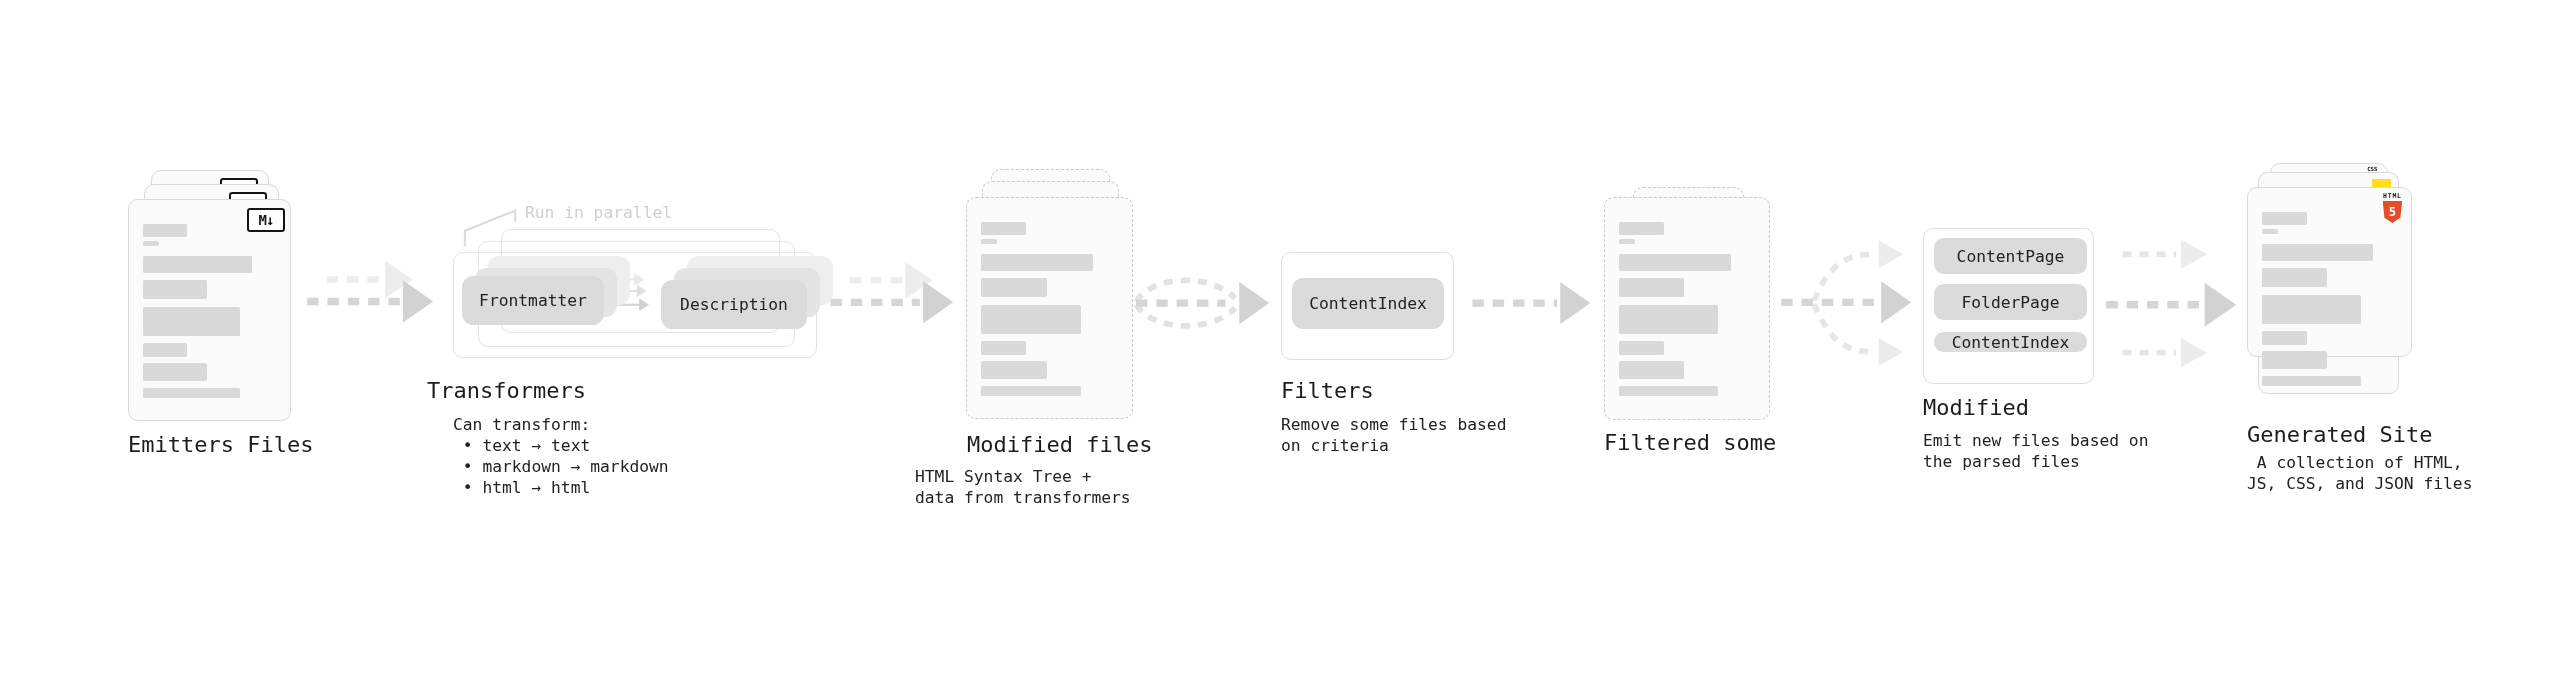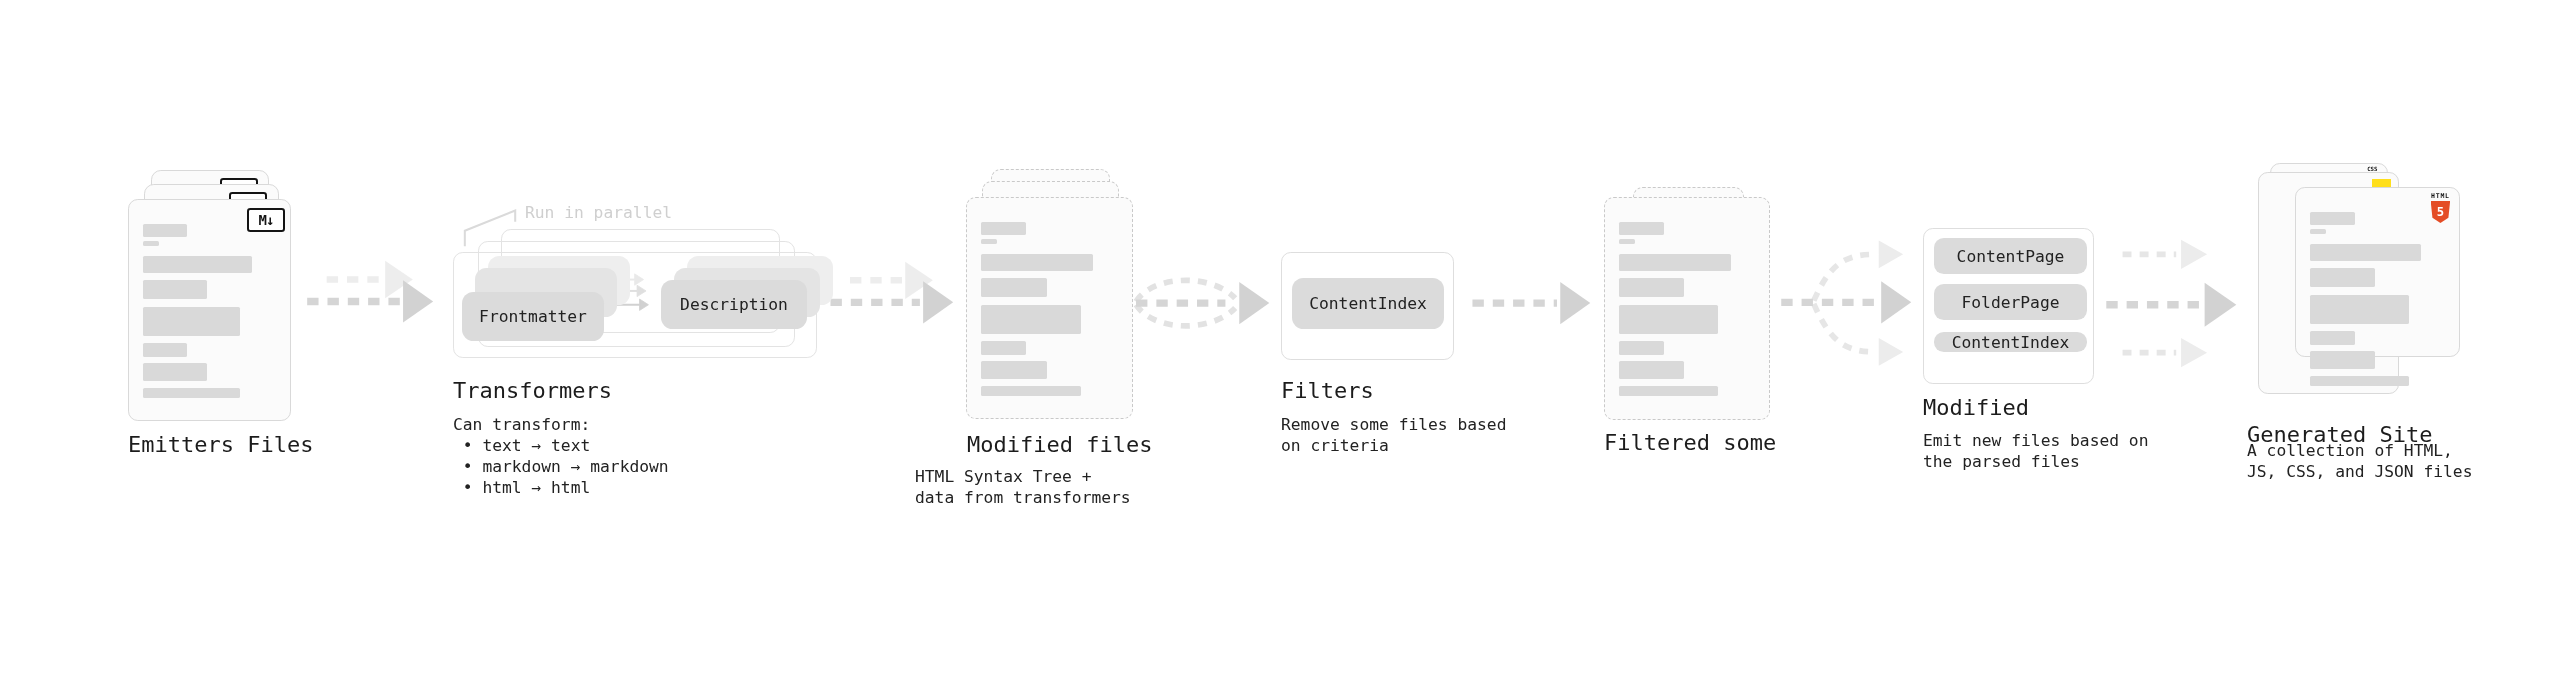--- a/index.html
+++ b/index.html
@@ -138,28 +138,28 @@
     <div class="stage-label" style="left:128px;top:432px;">Emitters Files</div>
   </div>
 
   <div class="abs">
     <div class="gbox" style="left:501px;top:229px;width:279px;height:104px;"></div>
     <div class="gbox" style="left:478px;top:241px;width:317px;height:106px;"></div>
     <div class="gbox" style="left:453px;top:252px;width:364px;height:106px;"></div>
 
     <div class="pill ghost2" style="left:488px;top:256px;width:142px;height:49px;"></div>
     <div class="pill ghost1" style="left:475px;top:268px;width:142px;height:49px;"></div>
-    <div class="pill" style="left:462px;top:292px;width:142px;height:49px;text-align:center;">Frontmatter</div>
+    <div class="pill" style="left:462px;top:276px;width:142px;height:49px;text-align:center;">Frontmatter</div>
 
     <div class="pill ghost2" style="left:687px;top:256px;width:146px;height:49px;"></div>
     <div class="pill ghost1" style="left:674px;top:268px;width:146px;height:49px;"></div>
     <div class="pill" style="left:661px;top:280px;width:146px;height:49px;">Description</div>
 
     <div class="annotation" style="left:525px;top:203px;">Run in parallel</div>
-    <div class="stage-label" style="left:453px;top:378px;">Transformers</div>
+    <div class="stage-label" style="left:427px;top:378px;">Transformers</div>
     <div class="stage-sub" style="left:453px;top:414px;">Can transform:
  • text → text
  • markdown → markdown
  • html → html</div>
   </div>
 
   <div class="abs">
     <div class="doc dashed" style="left:991px;top:169px;width:119px;height:65px;"></div>
     <div class="doc dashed" style="left:982px;top:181px;width:137px;height:65px;"></div>
     <div class="doc dashed" style="left:966px;top:197px;width:167px;height:222px;">
@@ -217,37 +217,37 @@
   <div class="abs">
     <div class="doc" style="left:2270px;top:163px;width:118px;height:222px;">
       <div class="css-badge">
         <div class="css-word">CSS</div>
         <div class="css-bar" style="background: rgb(39, 96, 229);"></div>
       </div>
     </div>
     <div class="doc" style="left:2258px;top:172px;width:141px;height:222px;">
       <div class="js-badge" style="background: rgb(255, 223, 28);"></div>
     </div>
-    <div class="doc" style="left:2247px;top:187px;width:165px;height:170px;margin-left:48px;">
+    <div class="doc" style="left:2247px;top:187px;width:165px;height:170px;">
       <div class="html5">
         <div class="html5-word">HTML</div>
         <div class="html5-shield" style="background: rgb(228, 77, 38);">
           <span>5</span>
         </div>
       </div>
       <div class="doc-body">
           <div class="bar" style="width: 33%; height: 13px; margin-top: 0px;"></div>
           <div class="bar" style="width: 12%; height: 4.9px; margin-top: 4.9px;"></div>
           <div class="bar" style="width: 82%; height: 17px; margin-top: 9.8px;"></div>
           <div class="bar" style="width: 48%; height: 18.7px; margin-top: 7.3px;"></div>
           <div class="bar" style="width: 73%; height: 29px; margin-top: 8.1px;"></div>
           <div class="bar" style="width: 33%; height: 14px; margin-top: 6.5px;"></div>
           <div class="bar" style="width: 48%; height: 18px; margin-top: 6.5px;"></div>
           <div class="bar" style="width: 73%; height: 10.6px; margin-top: 6.5px;"></div>
         </div>
     </div>
     <div class="stage-label" style="left:2247px;top:422px;">Generated Site</div>
-    <div class="stage-sub" style="left:2247px;top:440px;">A collection of HTML,
+    <div class="stage-sub" style="left:2247px;top:452px;text-align:center;">A collection of HTML,
 JS, CSS, and JSON files</div>
   </div>
 
 </div>
 
 
 </body></html>

